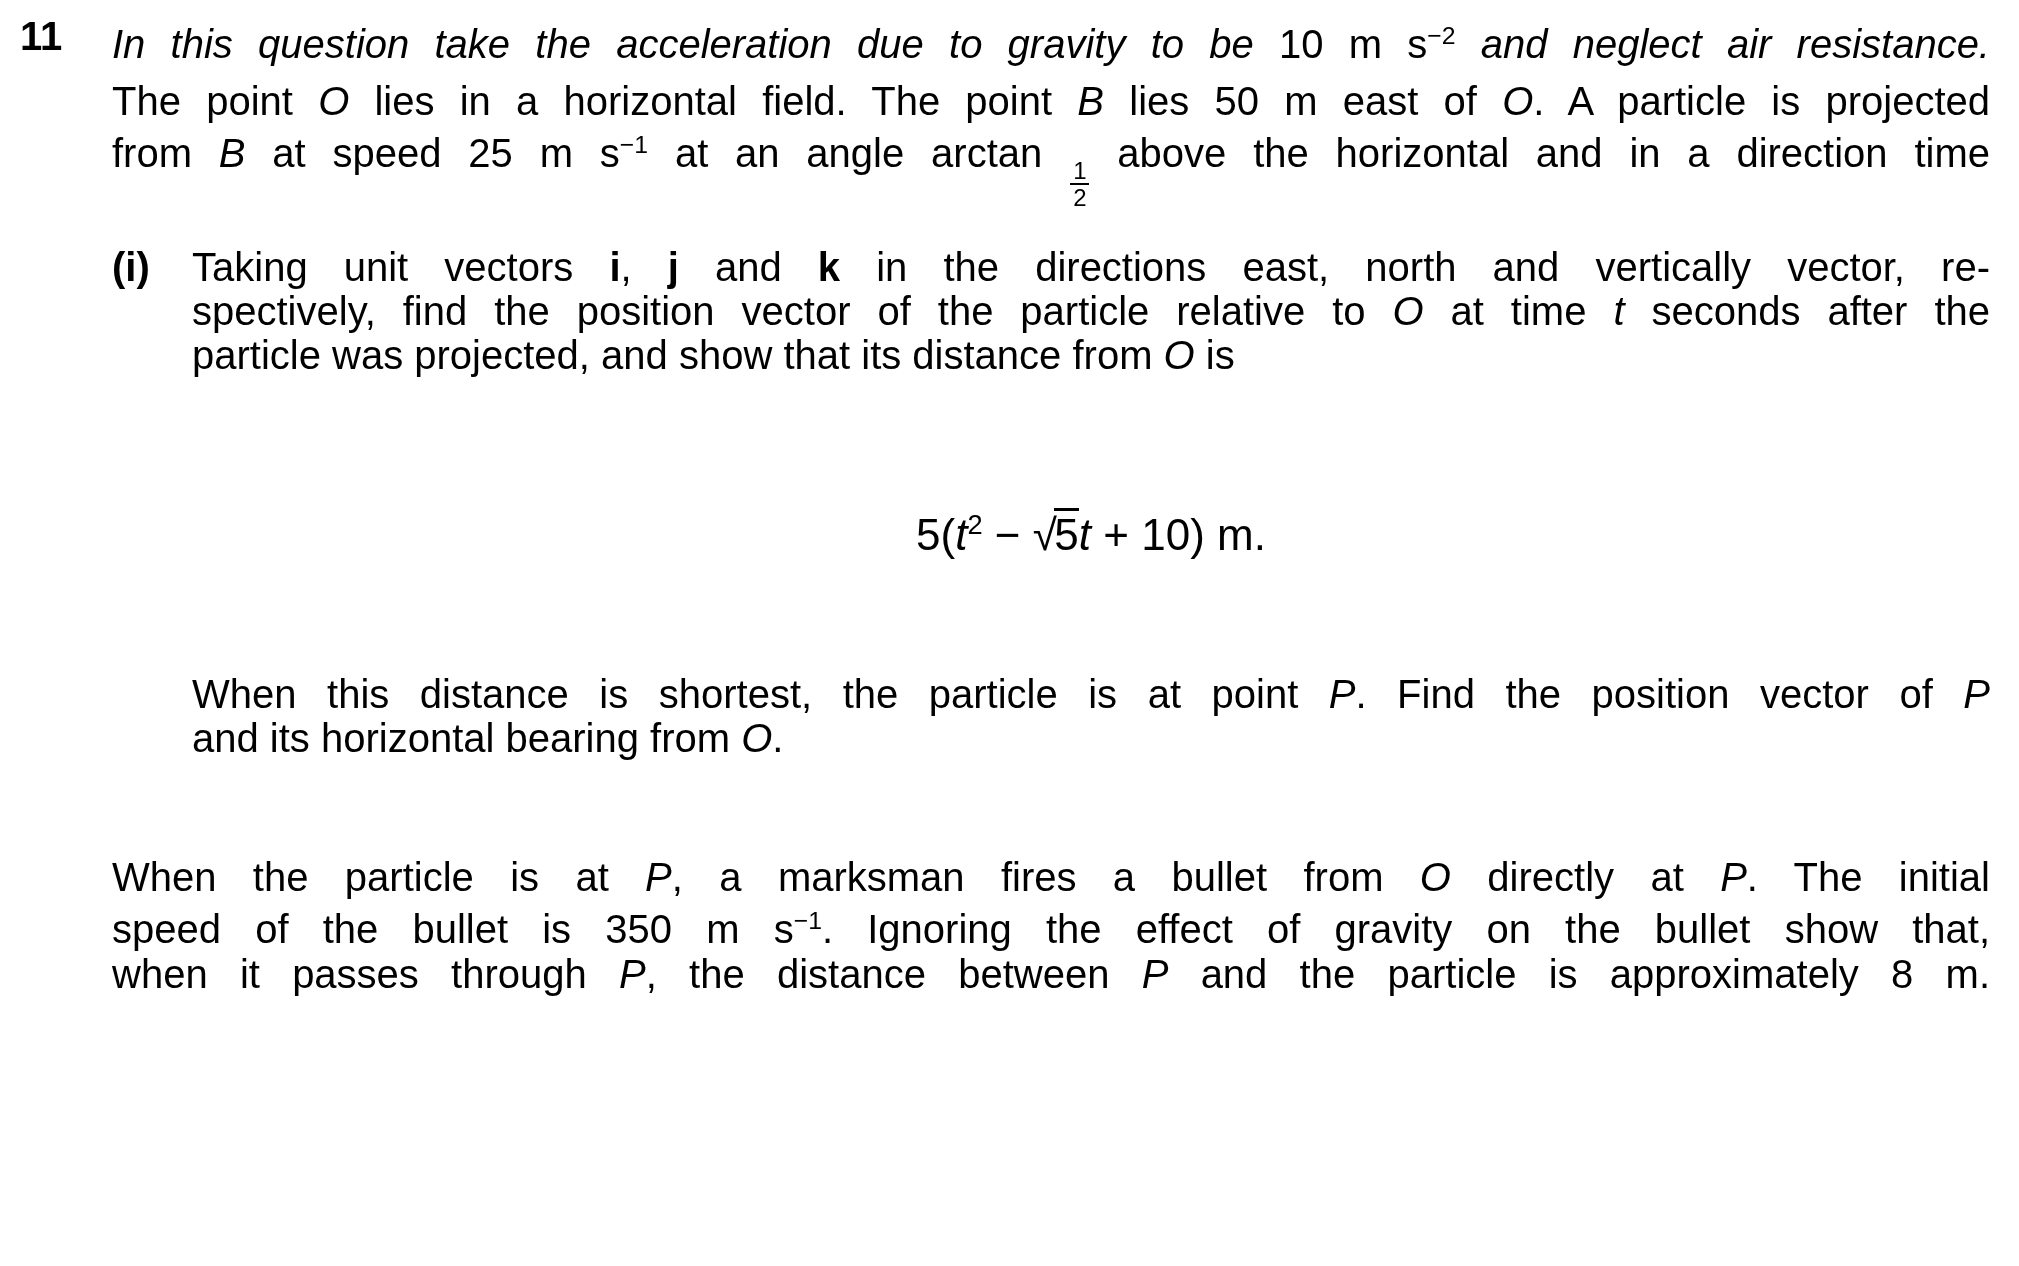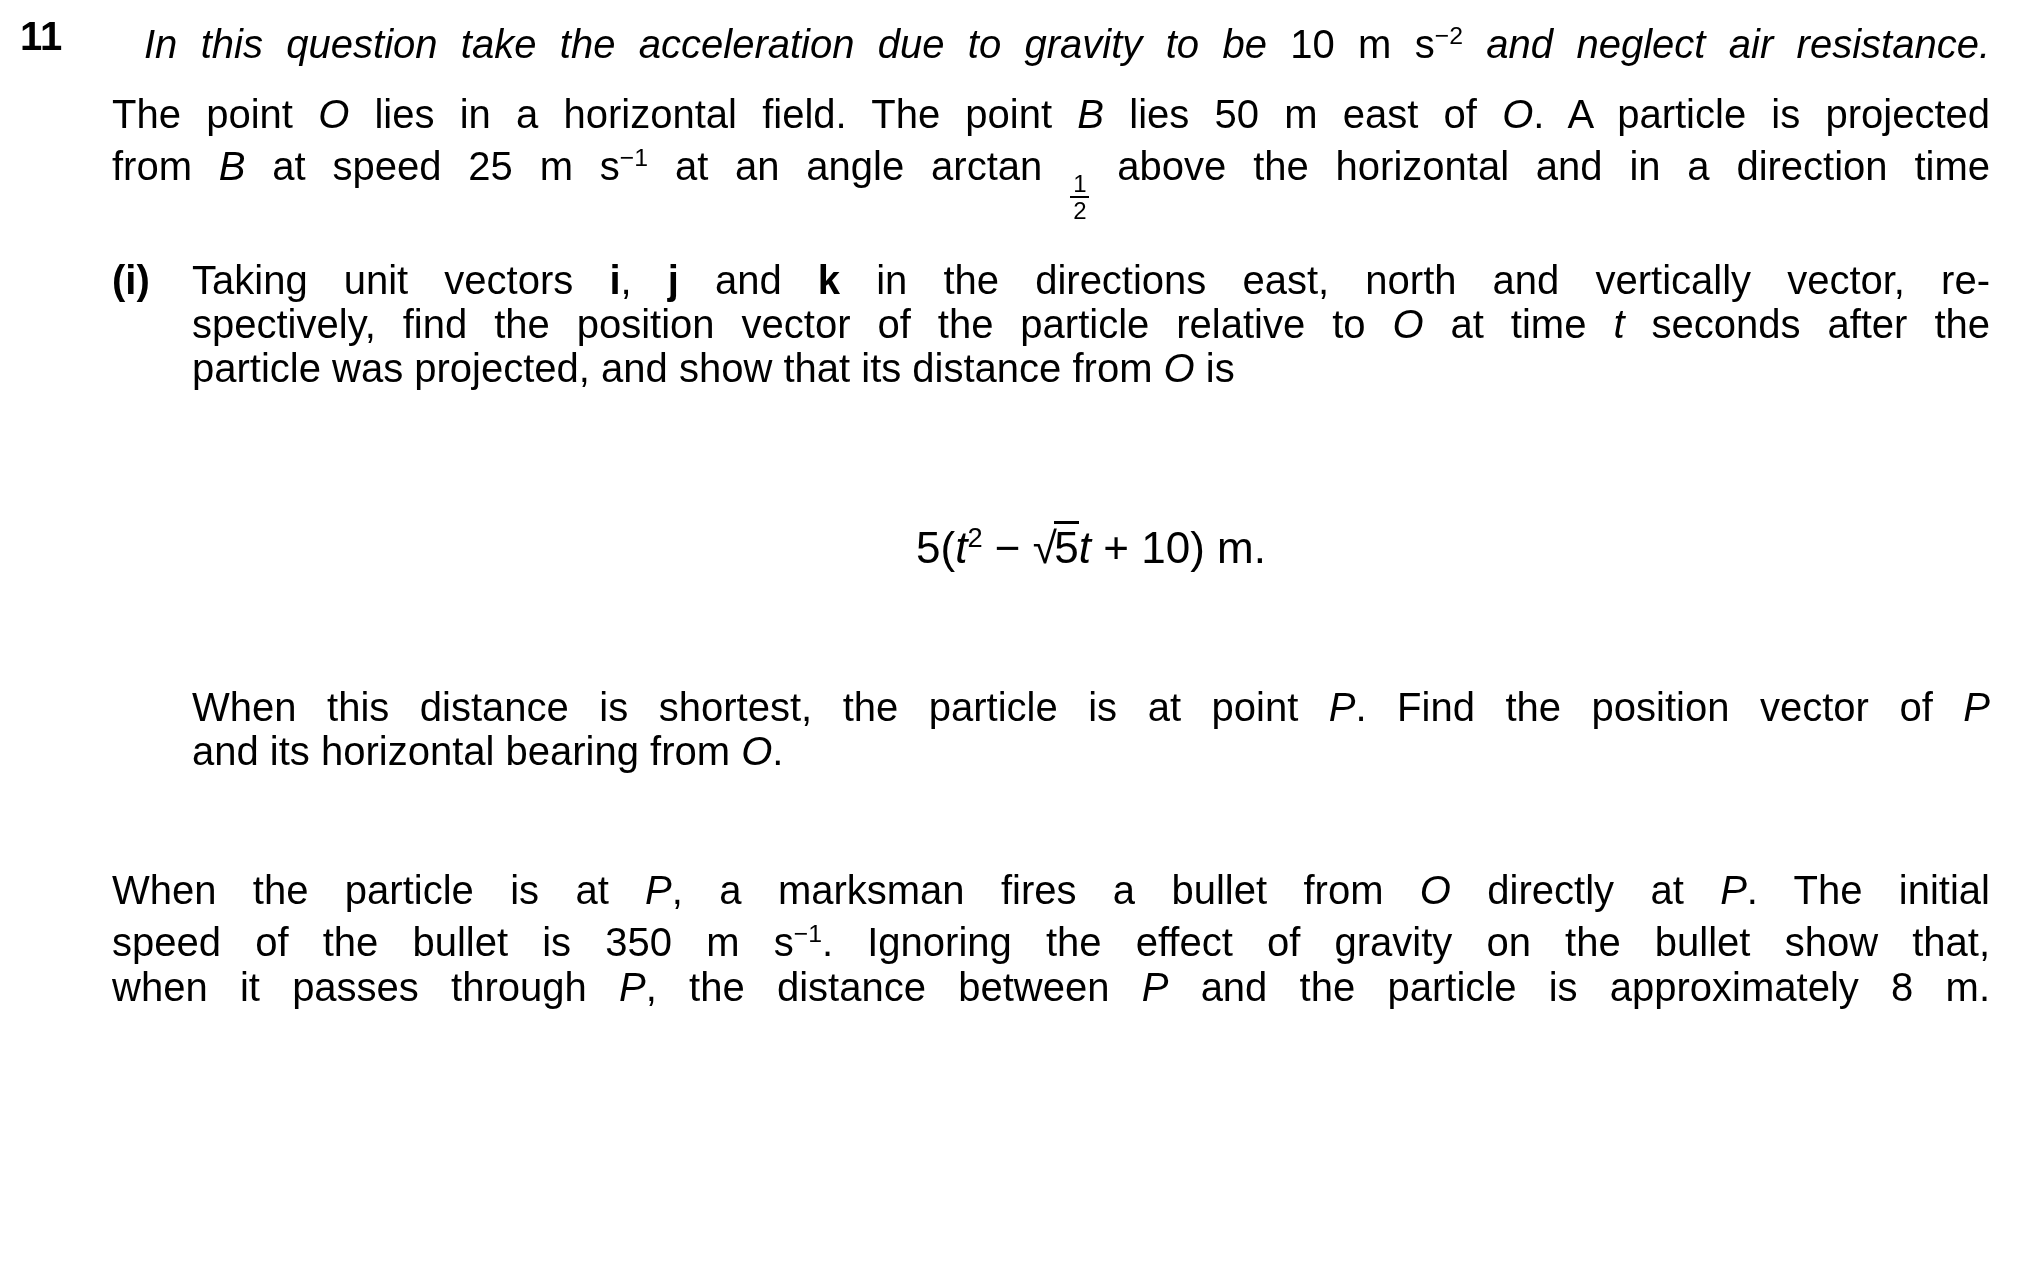--- a/index.html
+++ b/index.html
@@ -6,24 +6,24 @@
   html, body { background:#ffffff; }
   body {
     width:2019px; height:1266px;
     font-family:"Liberation Sans", sans-serif;
     font-size:40px; color:#000000;
     padding:14px 29px 0 20px;
     overflow:hidden;
   }
   .line { line-height:44px; }
   .jl { text-align:justify; text-align-last:justify; }
-  .qrow { display:flex;gap:32px; }
+  .qrow { display:flex; }
   .qnum { width:92px; flex:none; font-weight:bold; }
   .preamble { flex:1; font-style:italic; }
-  .intro { margin-left:92px; margin-top:26px; }
+  .intro { margin-left:92px; margin-top:13px; }
   .part { display:flex; margin-left:92px; }
   .part-i { margin-top:40px; }
   .part-ii { margin-top:115px; }
   .part-iii { margin-top:95px; }
   .plabel { width:80px; flex:none; font-weight:bold; }
   .pbody { flex:1; }
   .fwrap { height:95px; margin:105px 0 95px; display:flex; align-items:center; justify-content:center; }
   .formula { font-size:44px; }
   
   .r, .mi, .mb, .sup, .vinc, .fr { font-family:Liberation Sans, sans-serif; }

